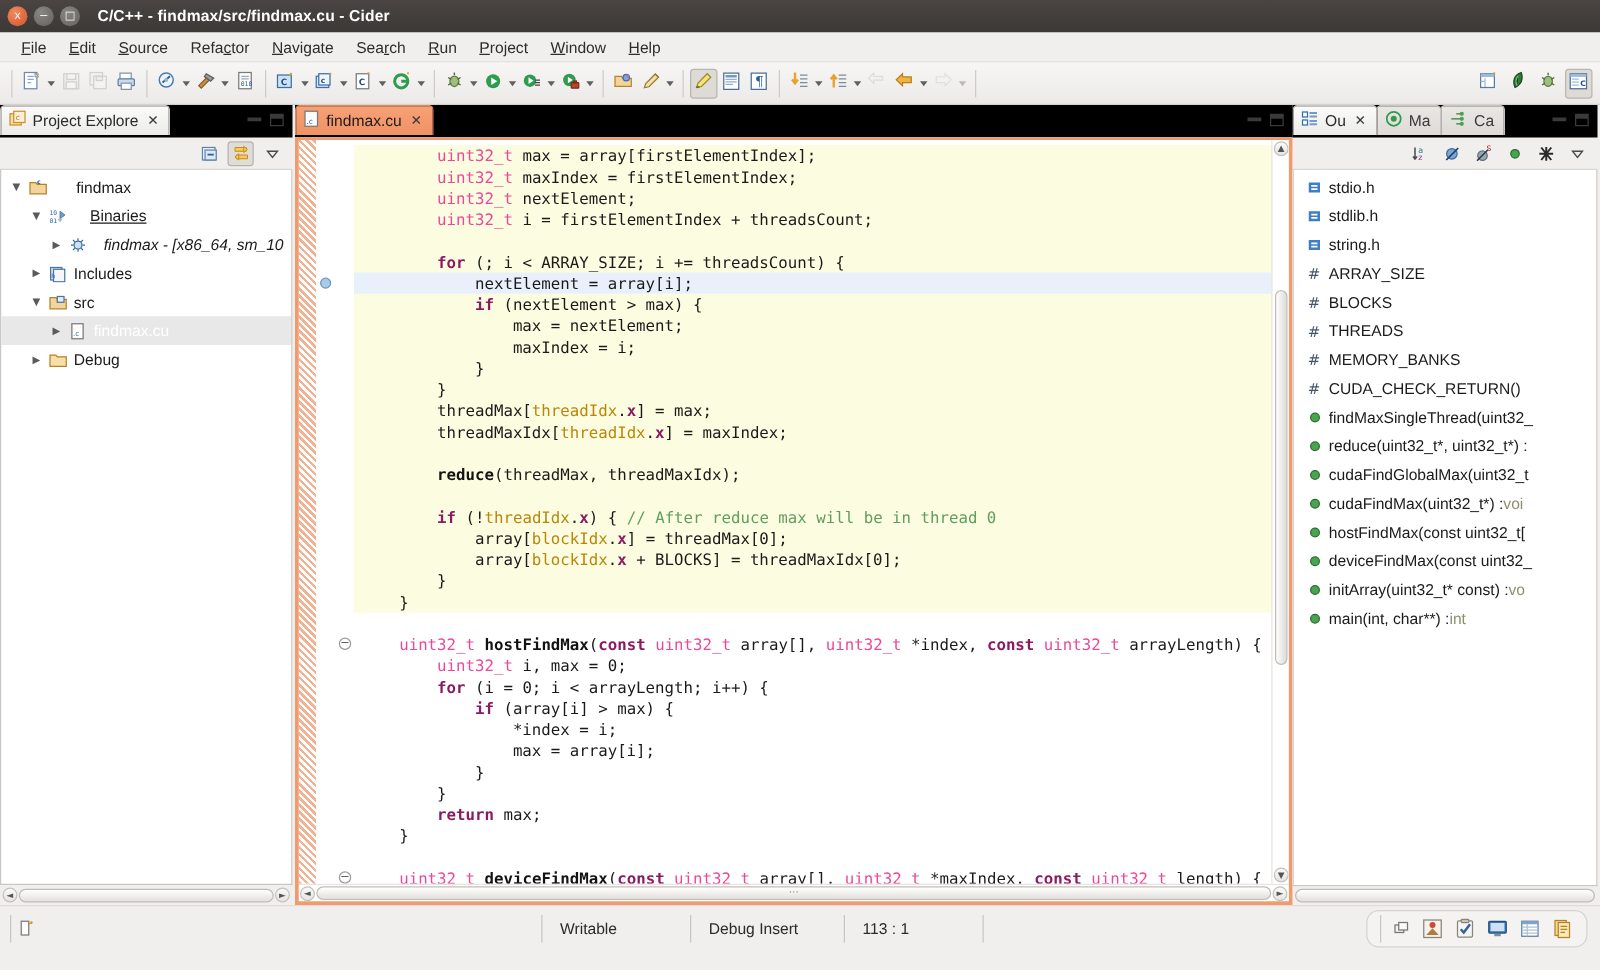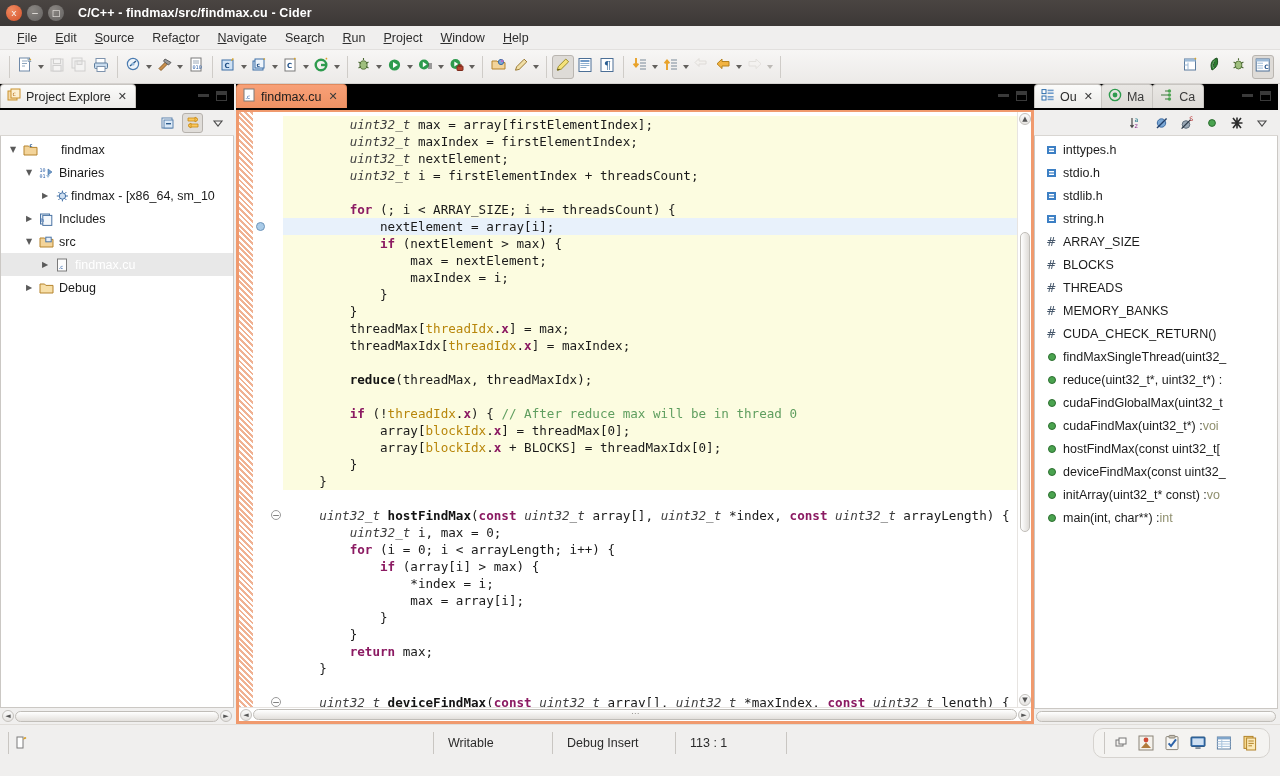--- a/index.html
+++ b/index.html
@@ -186,21 +186,21 @@
     white-space: pre; color: #1a1a1a;
     padding-top: 4px;
   }
   .cline { height: 17px; padding-left: 6px; }
   .hl-line { background: #e8f1fb; }
   .ybg {
     position: absolute; left: 0; right: 0;
     background: #fcfce0;
   }
   .kw   { color: #8b1a62; font-weight: bold; }
-  .typ  { color: #404040; font-style: italic; }
+  .typ  { color: #ec4899; }
   .fnb  { color: #131313; font-weight: bold; }
   .fld  { color: #b8860b; }
   .cmt  { color: #5f9e5f; }
 
   
   .vscroll {
     position: absolute; right: 0; top: 0; bottom: 0; width: 14px;
     background: #ffffff; border-left: 1px solid #e7e4e1;
   }
   .vscroll .up, .vscroll .down {
@@ -615,31 +615,31 @@
         <div class="trow" style="padding-left: 20px;">
           <span class="twist">▼</span>
           <span class="ticon">
             <svg width="15" height="14" viewBox="0 0 15 14">
               <text x="0.5" y="6" font-size="5" fill="#2b5fa8" font-family="DejaVu Sans Mono">10</text>
               <text x="0.5" y="12" font-size="5" fill="#2b5fa8" font-family="DejaVu Sans Mono">01</text>
               <path d="M9 3 L13 6 L9 9 Z" fill="#6f9ccb" stroke="#3d6ca3" stroke-width=".6"></path>
               <path d="M7 9 l2 3 l2-3z" fill="#9fbcd8"></path>
             </svg>
           </span>
-          <span style="margin-left: 4px;">Binaries</span>
+          <span style="margin-left: 17px; text-decoration: underline;">Binaries</span>
         </div>
         <div class="trow" style="padding-left: 36px;">
           <span class="twist">▶</span>
           <span class="ticon">
             <svg width="15" height="14" viewBox="0 0 15 14">
               <circle cx="7.4" cy="7" r="3.2" fill="#cfe0f2" stroke="#3d6ca3"></circle>
               <path d="M7.4 1.6v2M7.4 10.4v2M1.8 7h2M11 7h2M3.4 3l1.5 1.5M9.9 9.5l1.5 1.5M3.4 11l1.5-1.5M9.9 4.5L11.4 3" stroke="#3d6ca3" stroke-width="1"></path>
             </svg>
           </span>
-          <span style="margin-left: 0;">findmax - [x86_64, sm_10</span>
+          <span style="margin-left: 12px; font-style: italic;">findmax - [x86_64, sm_10</span>
         </div>
         <div class="trow" style="padding-left: 20px;">
           <span class="twist">▶</span>
           <span class="ticon">
             <svg width="15" height="14" viewBox="0 0 15 14">
               <rect x="1.5" y="2" width="9" height="10" fill="#e6eef7" stroke="#4b74a4"></rect>
               <rect x="3.8" y="3.4" width="9" height="10" fill="#f4f8fc" stroke="#4b74a4"></rect>
               <text x="2" y="10.2" font-size="5" fill="#2b5fa8" font-family="DejaVu Sans">h</text>
             </svg>
           </span>
@@ -791,30 +791,20 @@
             <path d="M4 3 L12 13 M12 3 L4 13 M2.5 8 H13.5 M8 2.5 V13.5" stroke="#2b2b2b" stroke-width="1.6"></path>
           </svg>
         </span>
         <span class="tbtn">
           <svg width="14" height="14" viewBox="0 0 14 14">
             <path d="M3 5 H11 L7 10 Z" fill="none" stroke="#4a4a4a" stroke-width="1.1"></path>
           </svg>
         </span>
       </div>
     <div class="treebody" id="outlineList">
-        <div class="outrow">
-          <span class="oicon">
-            <svg width="14" height="14" viewBox="0 0 14 14">
-              <rect x="2" y="3" width="9" height="8" fill="#3c7fc4"></rect>
-              <rect x="4" y="5" width="5" height="1.4" fill="#fff"></rect>
-              <rect x="4" y="7.6" width="5" height="1.4" fill="#fff"></rect>
-            </svg>
-          </span>
-          <span>inttypes.h</span>
-        </div>
         <div class="outrow">
           <span class="oicon">
             <svg width="14" height="14" viewBox="0 0 14 14">
               <rect x="2" y="3" width="9" height="8" fill="#3c7fc4"></rect>
               <rect x="4" y="5" width="5" height="1.4" fill="#fff"></rect>
               <rect x="4" y="7.6" width="5" height="1.4" fill="#fff"></rect>
             </svg>
           </span>
           <span>stdio.h</span>
         </div>

